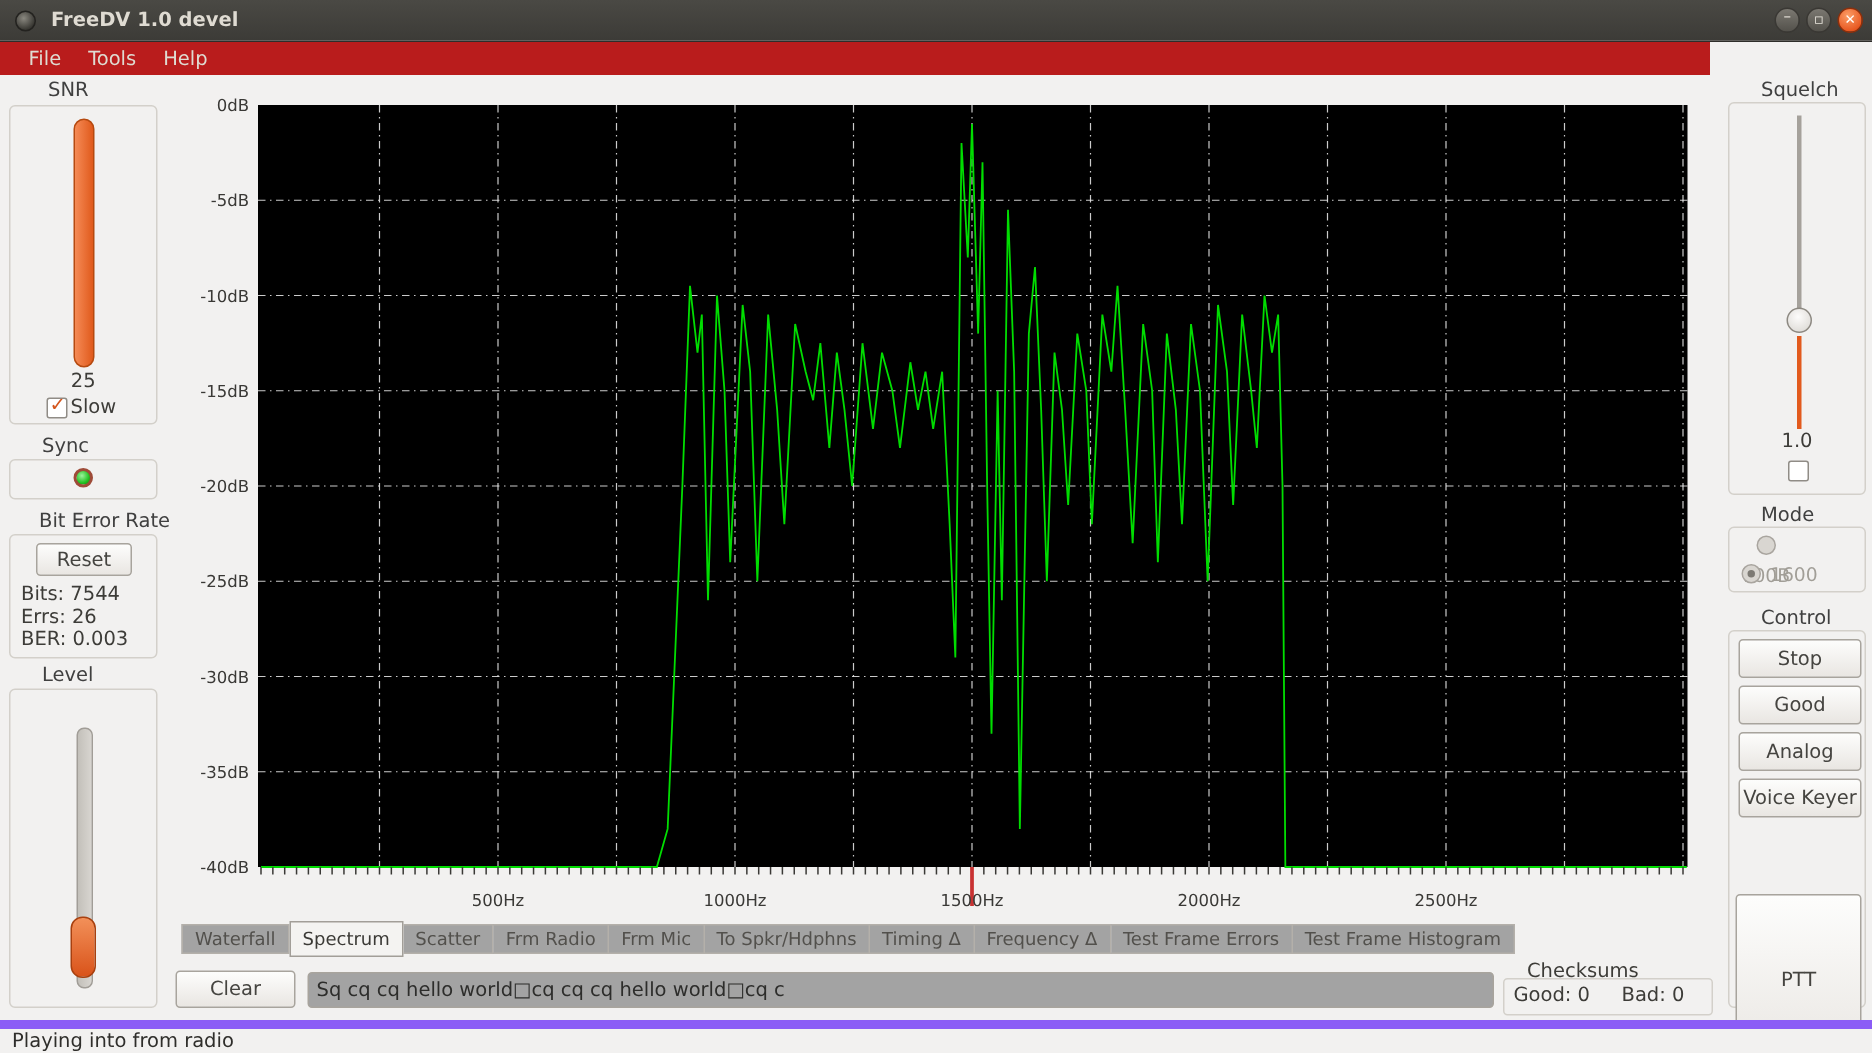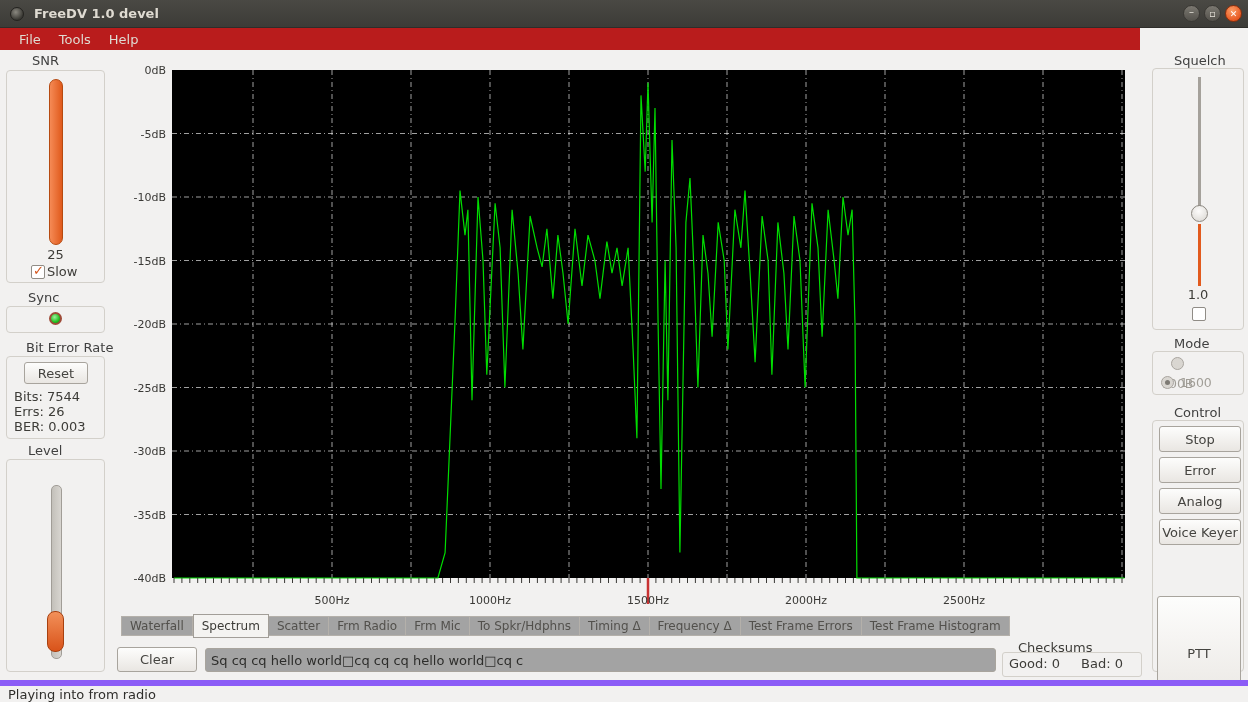--- a/index.html
+++ b/index.html
@@ -348,21 +348,21 @@
       <div class="radio-row" style="top: 23px;">
         <span class="radio selected"></span>
         <span class="radio-label">1600</span>
       </div>
     </div>
 
   <span class="caption" style="left:1158px;top:405px">Control</span>
   <div class="frame" style="left:1152px;top:420px;width:92px;height:252px">
     <div class="ctl-stack">
         <button class="btn ctl-btn">Stop</button>
-        <button class="btn ctl-btn">Error</button>
+        <button class="btn ctl-btn">Good</button>
         <button class="btn ctl-btn">Analog</button>
         <button class="btn ctl-btn">Voice Keyer</button>
       </div>
     <button class="btn ptt">PTT</button>
   </div>
 
   <div class="statusbar">
     <span class="status-text">Playing into from radio</span>
   </div>
 

